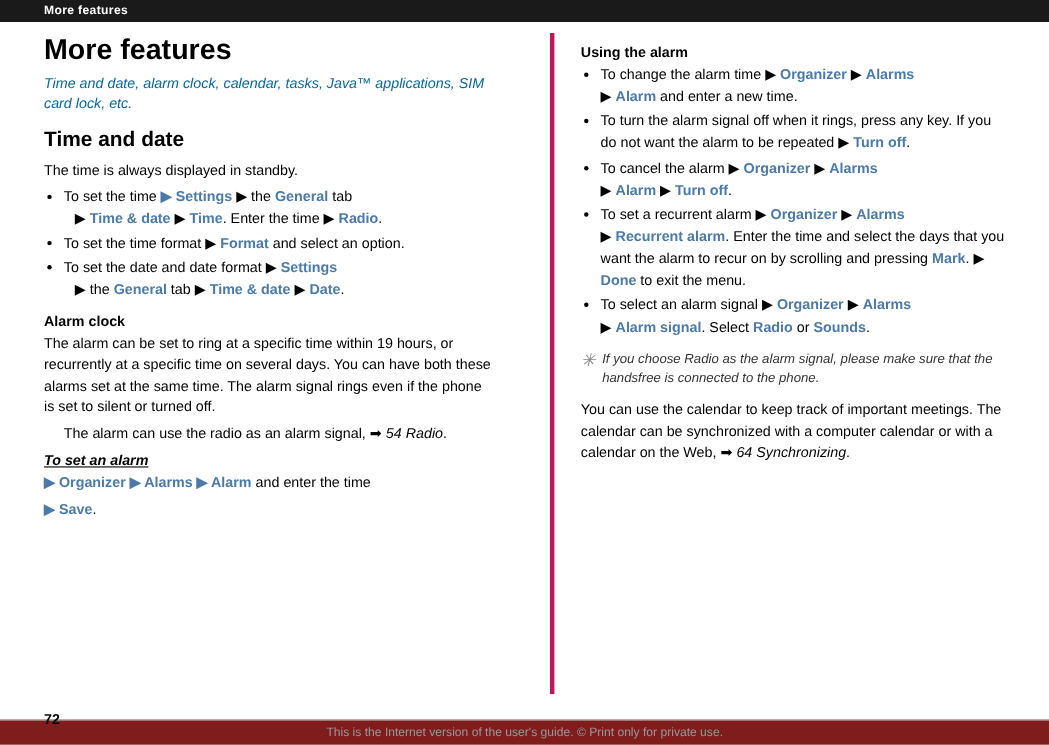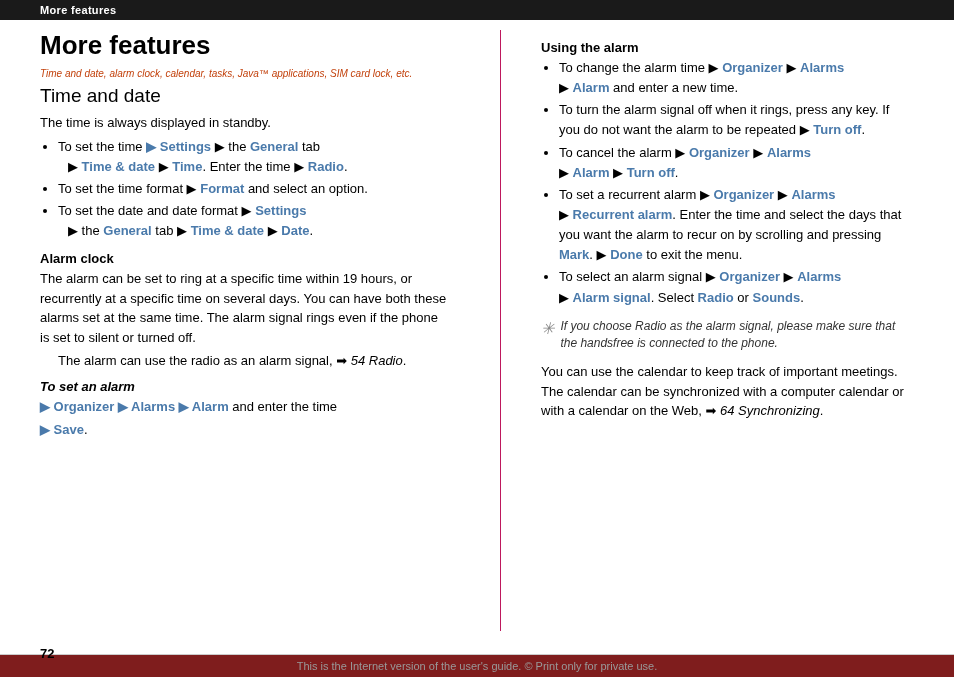--- a/index.html
+++ b/index.html
@@ -31,40 +31,40 @@
       padding: 10px 40px 10px 40px;
       gap: 30px;
       height: calc(677px - 30px - 26px);
     }
     .left-col {
       flex: 0 0 430px;
       padding-right: 20px;
     }
     .right-col {
       flex: 1;
-      border-left: 1px solid #be185d;
-      padding-left: 40px;
+      border-left: 4px solid #be185d;
+      padding-left: 24px;
     }
     h1.page-title {
       font-size: 26px;
       font-weight: bold;
       color: #000;
       margin-bottom: 6px;
       font-family: Arial, Helvetica, sans-serif;
     }
     .subtitle {
       font-style: italic;
-      font-size: 10px;
-      color: #c2410c;
-      margin-bottom: 4px;
+      font-size: 13px;
+      color: #0369a1;
+      margin-bottom: 14px;
       line-height: 1.4;
     }
     h2.section-title {
       font-size: 19px;
-      font-weight: normal;
+      font-weight: bold;
       color: #000;
       margin-bottom: 6px;
       border-bottom: none;
     }
     .section-text {
       font-size: 13px;
       line-height: 1.5;
       margin-bottom: 4px;
     }
     ul.bullet-list {
@@ -86,20 +86,21 @@
       font-size: 13px;
       margin-top: 10px;
       margin-bottom: 3px;
     }
     .italic-bold {
       font-style: italic;
       font-weight: bold;
       font-size: 13px;
       margin-top: 8px;
       margin-bottom: 3px;
+      text-decoration: underline;
     }
     .note-box {
       display: flex;
       align-items: flex-start;
       gap: 6px;
       margin: 10px 0;
       font-style: italic;
       font-size: 12px;
       color: #333;
       line-height: 1.45;

